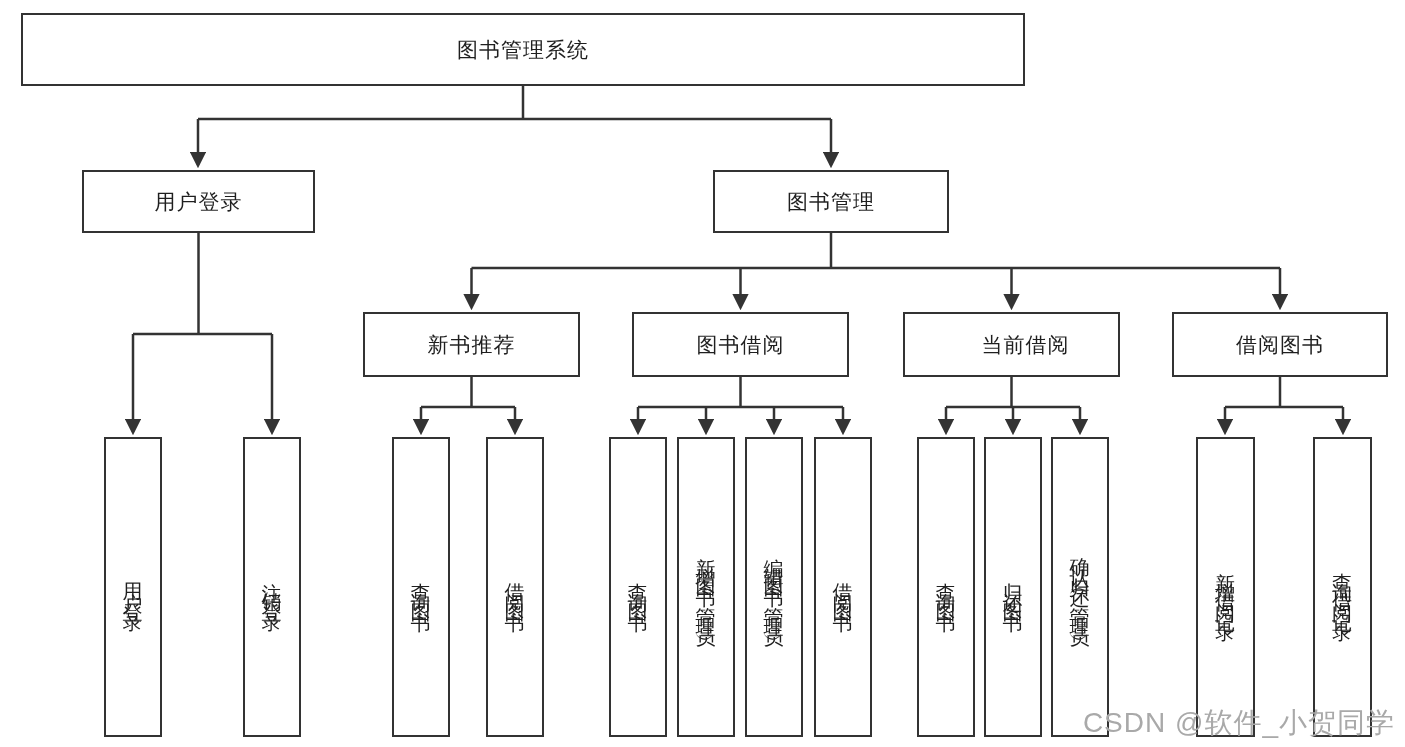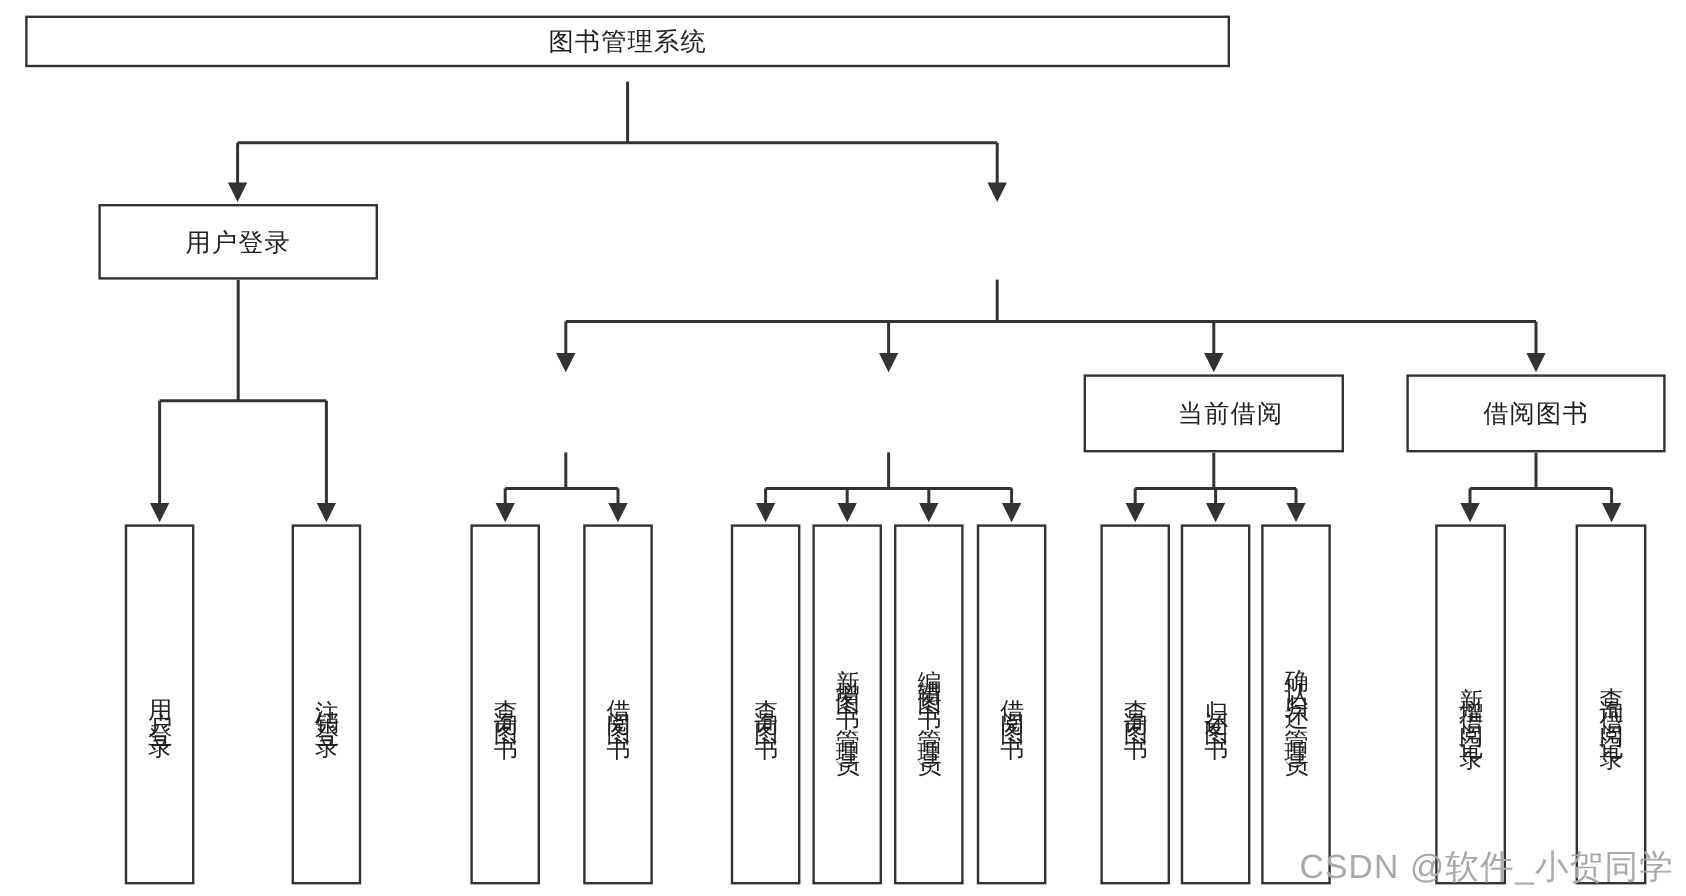--- a/index.html
+++ b/index.html
@@ -40,21 +40,21 @@
   }
   .box.v .label {
     writing-mode: vertical-rl;
     text-orientation: mixed;
     font-size: 20px;
     line-height: 1;
     letter-spacing: 10px;
     white-space: nowrap;
   }
   
-  .n-root   { left: 21px;   top: 13px;  width: 1004px; height: 43px; }
+  .n-root   { left: 21px;   top: 13px;  width: 1004px; height: 73px; }
   
   .n-l2a    { left: 82px;   top: 170px; width: 233px;  height: 63px; }
   .n-l2b    { left: 713px;  top: 170px; width: 236px;  height: 63px; }
   
   .n-l3a    { left: 363px;  top: 312px; width: 217px;  height: 65px; }
   .n-l3b    { left: 632px;  top: 312px; width: 217px;  height: 65px; }
   .n-l3c    { left: 903px;  top: 312px; width: 217px;  height: 65px; padding-left: 28px; }
   .n-l3d    { left: 1172px; top: 312px; width: 216px;  height: 65px; }
   
   .leaf     { top: 437px; width: 58px; height: 300px; }
@@ -136,21 +136,30 @@
     </g>
   </svg>
 
   <div class="box h n-root">
     <span class="label">图书管理系统</span>
   </div>
 
   <div class="box h n-l2a">
     <span class="label">用户登录</span>
   </div>
-
+  <div class="box h n-l2b">
+    <span class="label">图书管理</span>
+  </div>
+
+  <div class="box h n-l3a">
+    <span class="label">新书推荐</span>
+  </div>
+  <div class="box h n-l3b">
+    <span class="label">图书借阅</span>
+  </div>
   <div class="box h n-l3c">
     <span class="label">当前借阅</span>
   </div>
   <div class="box h n-l3d">
     <span class="label">借阅图书</span>
   </div>
 
   <div class="box v leaf lf-1">
     <span class="label">用户登录</span>
   </div>

